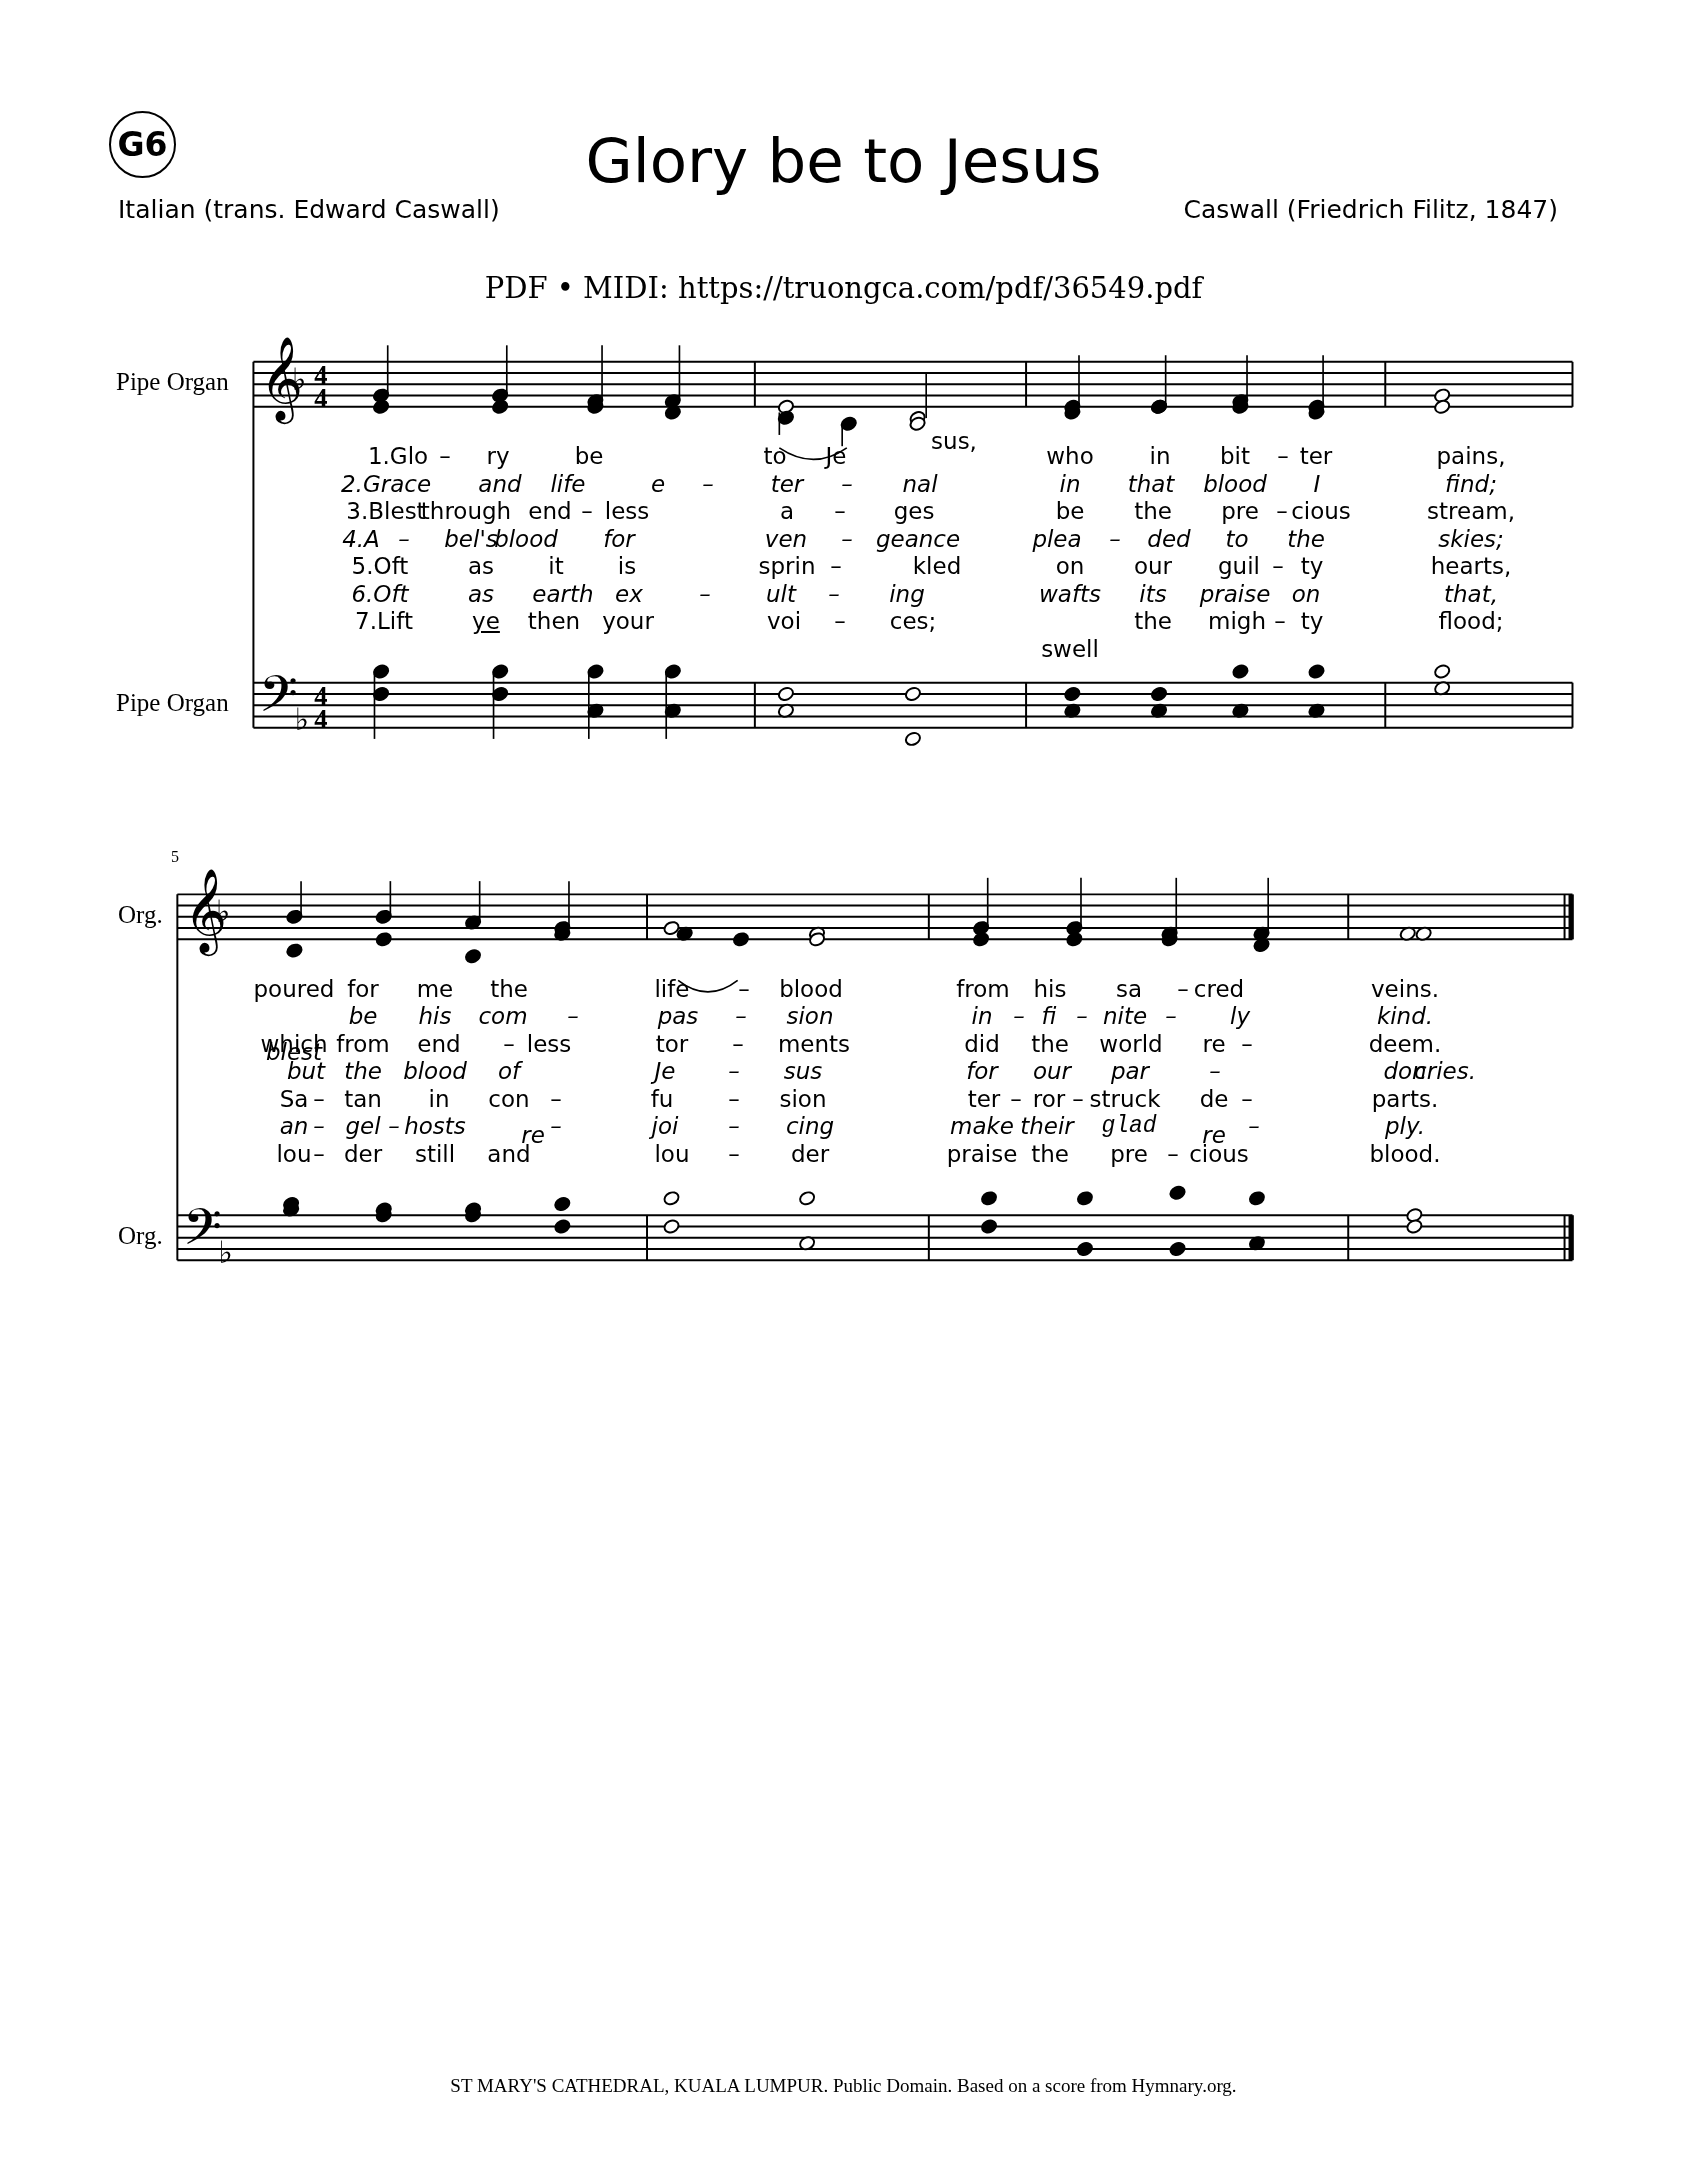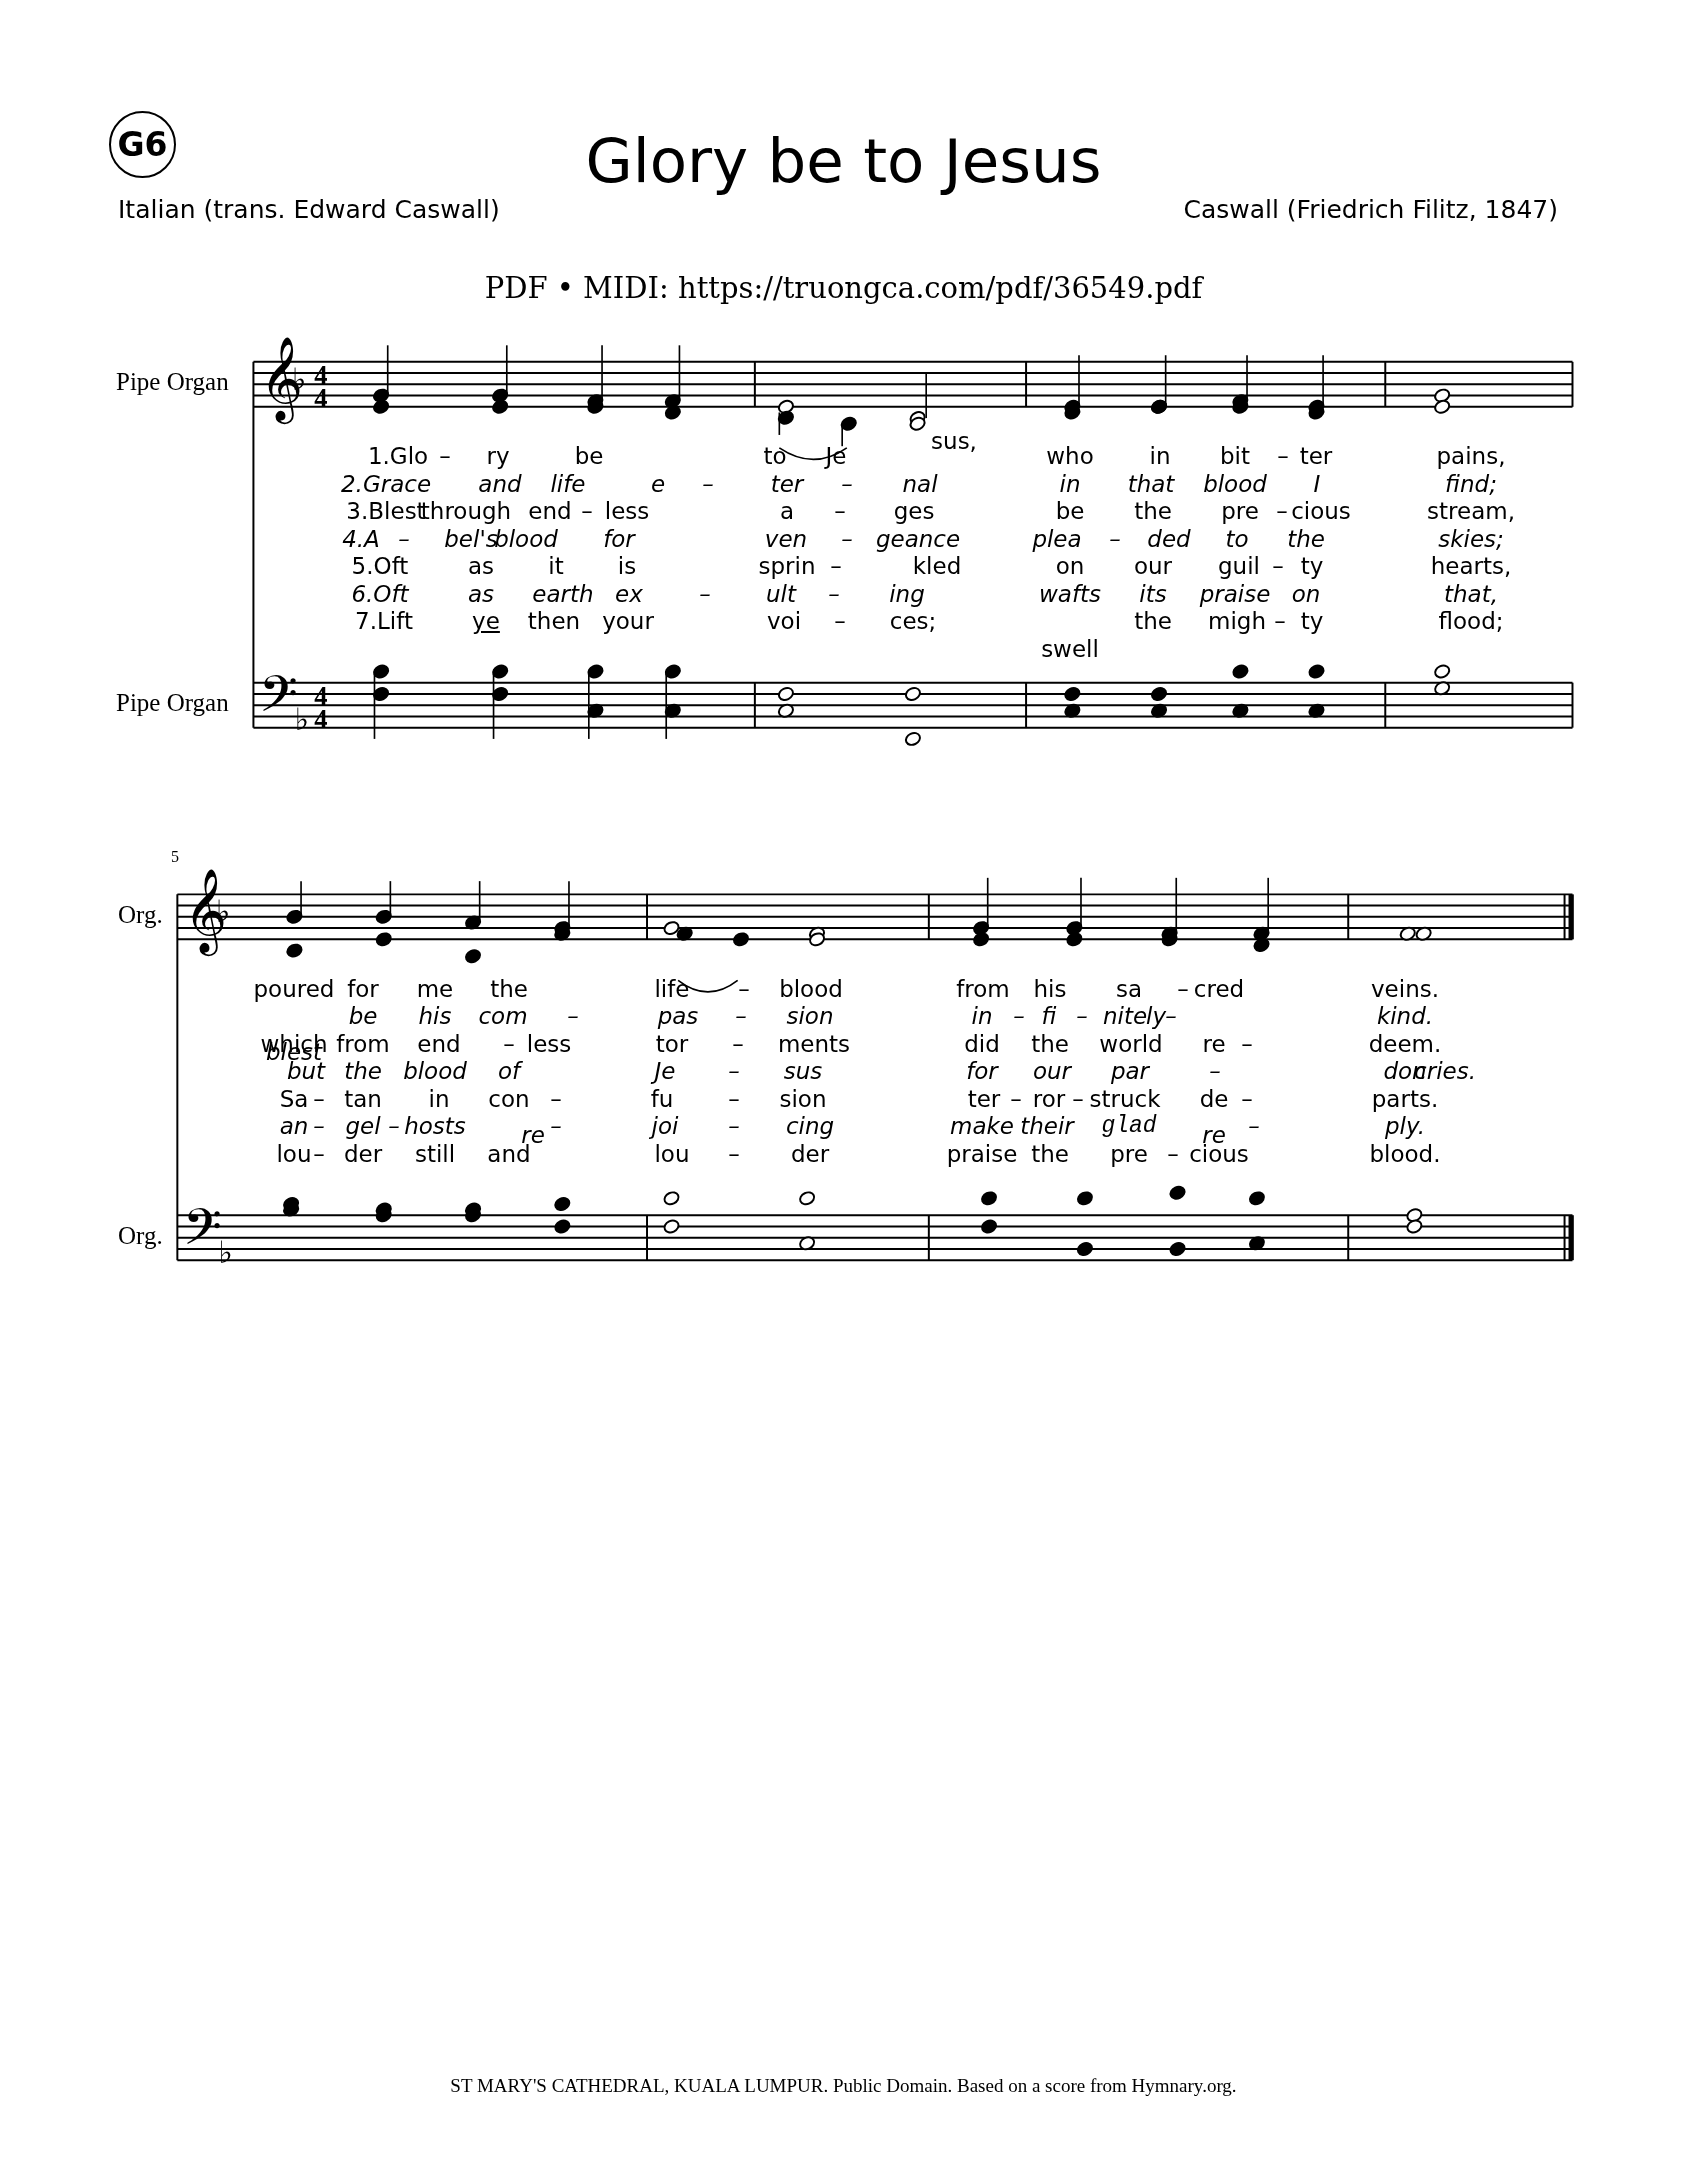--- a/index.html
+++ b/index.html
@@ -274,21 +274,21 @@
     <span class="abs lyric it" style="left: 573px; top: 1003px;">–</span>
     <span class="abs lyric it" style="left: 678px; top: 1003px;">pas</span>
     <span class="abs lyric it" style="left: 741px; top: 1003px;">–</span>
     <span class="abs lyric it" style="left: 810px; top: 1003px;">sion</span>
     <span class="abs lyric it" style="left: 982px; top: 1003px;">in</span>
     <span class="abs lyric it" style="left: 1019px; top: 1003px;">–</span>
     <span class="abs lyric it" style="left: 1049px; top: 1003px;">fi</span>
     <span class="abs lyric it" style="left: 1082px; top: 1003px;">–</span>
     <span class="abs lyric it" style="left: 1125px; top: 1003px;">nite</span>
     <span class="abs lyric it" style="left: 1171px; top: 1003px;">–</span>
-    <span class="abs lyric it" style="left: 1156px; top: 1003px;">ly</span>
+    <span class="abs lyric it" style="left: 1240px; top: 1003px;">ly</span>
     <span class="abs lyric it" style="left: 1405px; top: 1003px;">kind.</span>
     <span class="abs lyric" style="left: 386px; top: 498px;">3.Blest</span>
     <span class="abs lyric" style="left: 466px; top: 498px;">through</span>
     <span class="abs lyric" style="left: 550px; top: 498px;">end</span>
     <span class="abs lyric" style="left: 587px; top: 498px;">–</span>
     <span class="abs lyric" style="left: 627px; top: 498px;">less</span>
     <span class="abs lyric" style="left: 787px; top: 498px;">a</span>
     <span class="abs lyric" style="left: 840px; top: 498px;">–</span>
     <span class="abs lyric" style="left: 914px; top: 498px;">ges</span>
     <span class="abs lyric" style="left: 1070px; top: 498px;">be</span>

